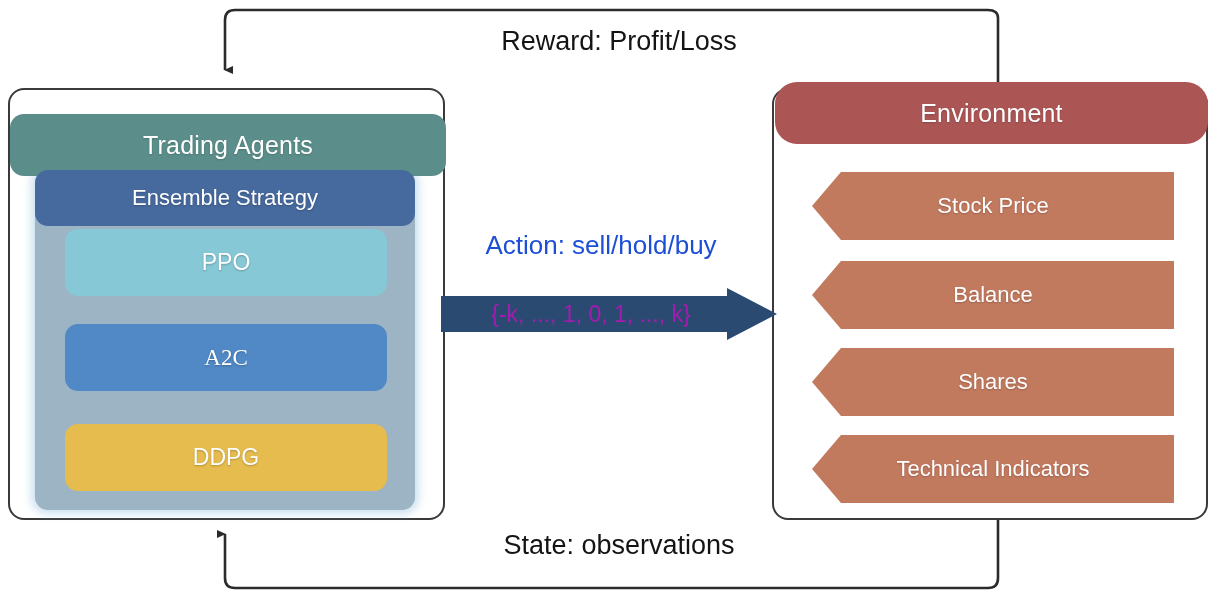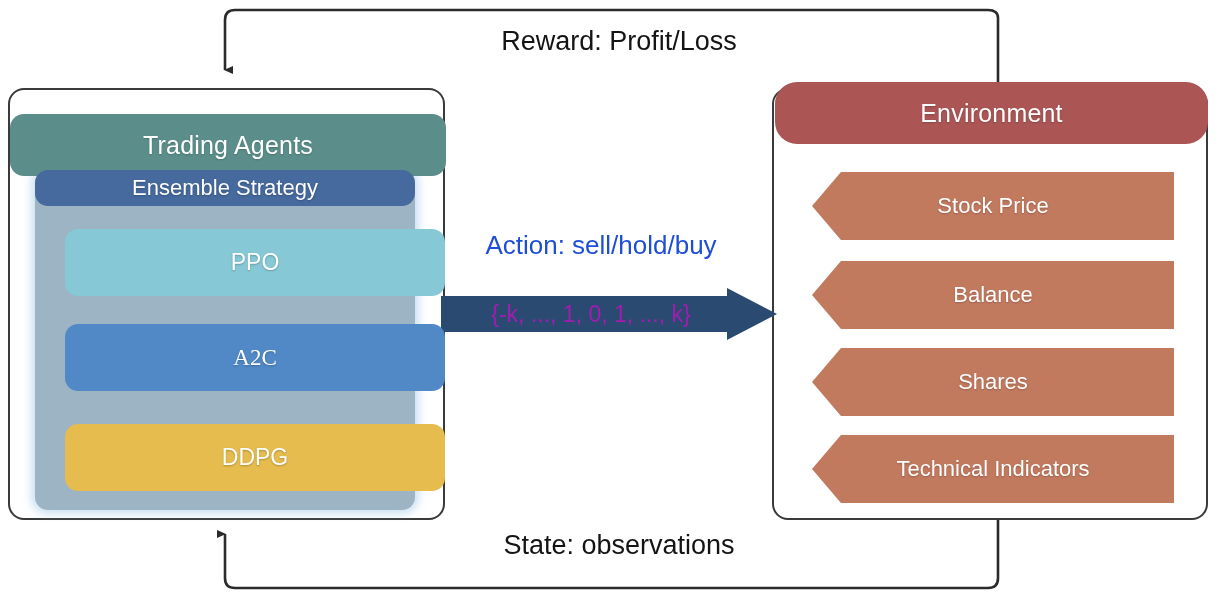--- a/index.html
+++ b/index.html
@@ -62,34 +62,34 @@
     height: 340px;
     border-radius: 13px;
     z-index: 2;
     box-shadow: 0 0 9px 4px rgba(160,200,230,.55);
   }
   #ensemble-header {
     position: absolute;
     left: 35px;
     top: 170px;
     width: 380px;
-    height: 36px;
+    height: 56px;
     border-radius: 13px;
     display: flex;
     align-items: center;
     justify-content: center;
     color: #ffffff;
     font-size: 22px;
     text-shadow: 0 1px 2px rgba(0,0,0,.22);
     z-index: 4;
   }
   .algo-box {
     position: absolute;
     left: 65px;
-    width: 380px;
+    width: 322px;
     height: 67px;
     border-radius: 13px;
     display: flex;
     align-items: center;
     justify-content: center;
     color: #ffffff;
     font-size: 23px;
     text-shadow: 0 1px 2px rgba(0,0,0,.25);
     z-index: 5;
   }

